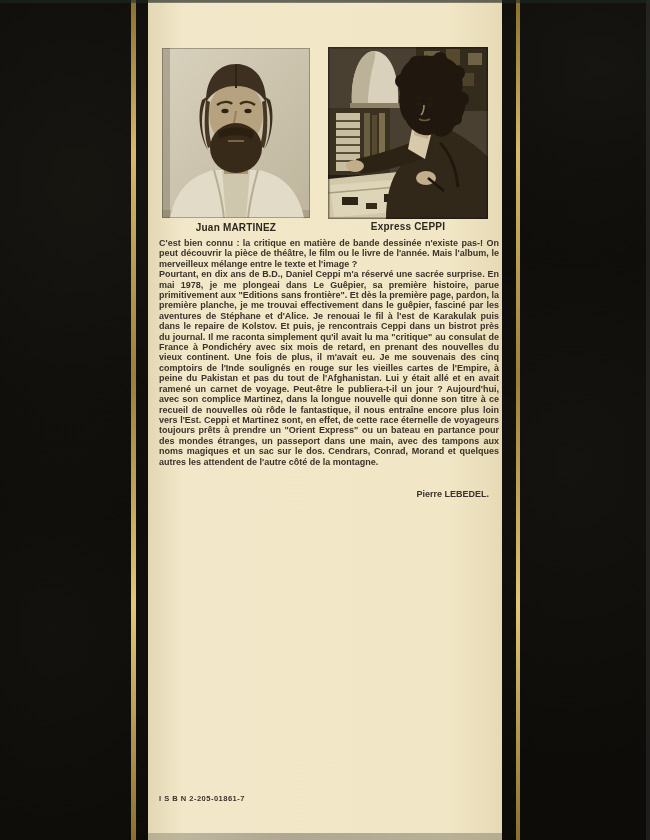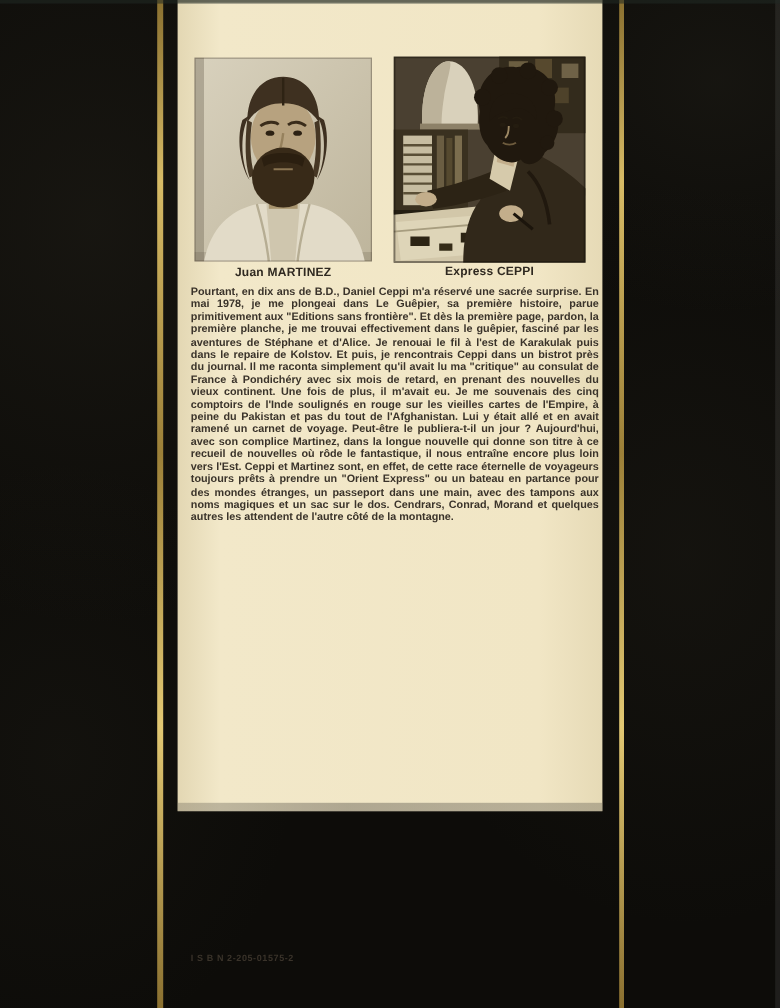--- a/index.html
+++ b/index.html
@@ -20,21 +20,21 @@
   }
   .top-shade { position:absolute; left:0; top:0; width:650px; height:3px;
     background:rgba(32,42,36,0.55); z-index:9; }
   .edge-right { position:absolute; right:0; top:0; width:4px; height:840px;
     background:rgba(200,200,195,0.10); z-index:8; }
   .pinstripe { position:absolute; top:0; height:840px; z-index:2;
     background:linear-gradient(180deg,#8a7030,#d7bb66 18%,#9c8038 45%,#e2c873 72%,#8a7030); }
   .pin-left  { left:131px; width:5px; }
   .pin-right { left:516px; width:4px; }
   .panel {
-    position:absolute; left:148px; top:0; width:354px; height:676px; z-index:3;
+    position:absolute; left:148px; top:0; width:354px; height:840px; z-index:3;
     background:linear-gradient(90deg,#e3d7b3,#f2e8c9 10%,#f1e6c5 85%,#e6dab6);
   }
   .panel::before { content:""; position:absolute; left:0; top:0; right:0; height:2px;
     background:rgba(45,48,38,0.30); }
   .panel::after { content:""; position:absolute; left:0; bottom:0; right:0; height:7px;
     background:linear-gradient(90deg, rgba(106,101,88,0.35), rgba(120,114,100,0.55) 40%, rgba(106,101,88,0.40)); }
   .photo { position:absolute; }
   .photo svg { display:block; width:100%; height:100%; }
   .photo-left  { left:14px;  top:48px; width:148px; height:170px; }
   .photo-right { left:180px; top:47px; width:160px; height:172px; }
@@ -174,19 +174,21 @@
         <ellipse cx="98" cy="131" rx="10" ry="7" fill="#c3ae8b"></ellipse>
         <line x1="100" y1="131" x2="116" y2="144" stroke="#1c150c" stroke-width="2.6"></line>
         <rect width="160" height="172" fill="none" stroke="rgba(20,15,8,0.45)" stroke-width="3"></rect>
       </svg>
     </div>
 
     <div class="caption caption-left">Juan MARTINEZ</div>
     <div class="caption caption-right">Express CEPPI</div>
 
     <div class="body-text">
+        <p class="body-para"><span>C'est bien connu : la critique en matière de bande dessinée n'existe pas-! On peut découvrir la pièce de théâtre, le film ou le livre de l'année. Mais l'album, le merveilleux mélange entre le texte et l'image ?</span></p>
         <p class="body-para"><span>Pourtant, en dix ans de B.D., Daniel Ceppi m'a réservé une sacrée surprise. En mai 1978, je me plongeai dans </span><span class="italic">Le Guêpier</span><span>, sa première histoire, parue primitivement aux "Editions sans frontière". Et dès la première page, pardon, la première planche, je me trouvai effectivement dans le guêpier, fasciné par les aventures de Stéphane et d'Alice. Je renouai le fil à l'est de Karakulak puis dans le repaire de Kolstov. Et puis, je rencontrais Ceppi dans un bistrot près du journal. Il me raconta simplement qu'il avait lu ma "critique" au consulat de France à Pondichéry avec six mois de retard, en prenant des nouvelles du vieux continent. Une fois de plus, il m'avait eu. Je me souvenais des cinq comptoirs de l'Inde soulignés en rouge sur les vieilles cartes de l'Empire, à peine du Pakistan et pas du tout de l'Afghanistan. Lui y était allé et en avait ramené un carnet de voyage. Peut-être le publiera-t-il un jour ? Aujourd'hui, avec son complice Martinez, dans la longue nouvelle qui donne son titre à ce recueil de nouvelles où rôde le fantastique, il nous entraîne encore plus loin vers l'Est. Ceppi et Martinez sont, en effet, de cette race éternelle de voyageurs toujours prêts à prendre un "Orient Express" ou un bateau en partance pour des mondes étranges, un passeport dans une main, avec des tampons aux noms magiques et un sac sur le dos. Cendrars, Conrad, Morand et quelques autres les attendent de l'autre côté de la montagne.</span></p>
       </div>
 
+    <div class="signature">Pierre LEBEDEL.</div>
 
-    <div class="isbn">I S B N 2-205-01575-2</div>
+    <div class="isbn">I S B N 2-205-01861-7</div>
   </div>
 </div>
 
 </body></html>

